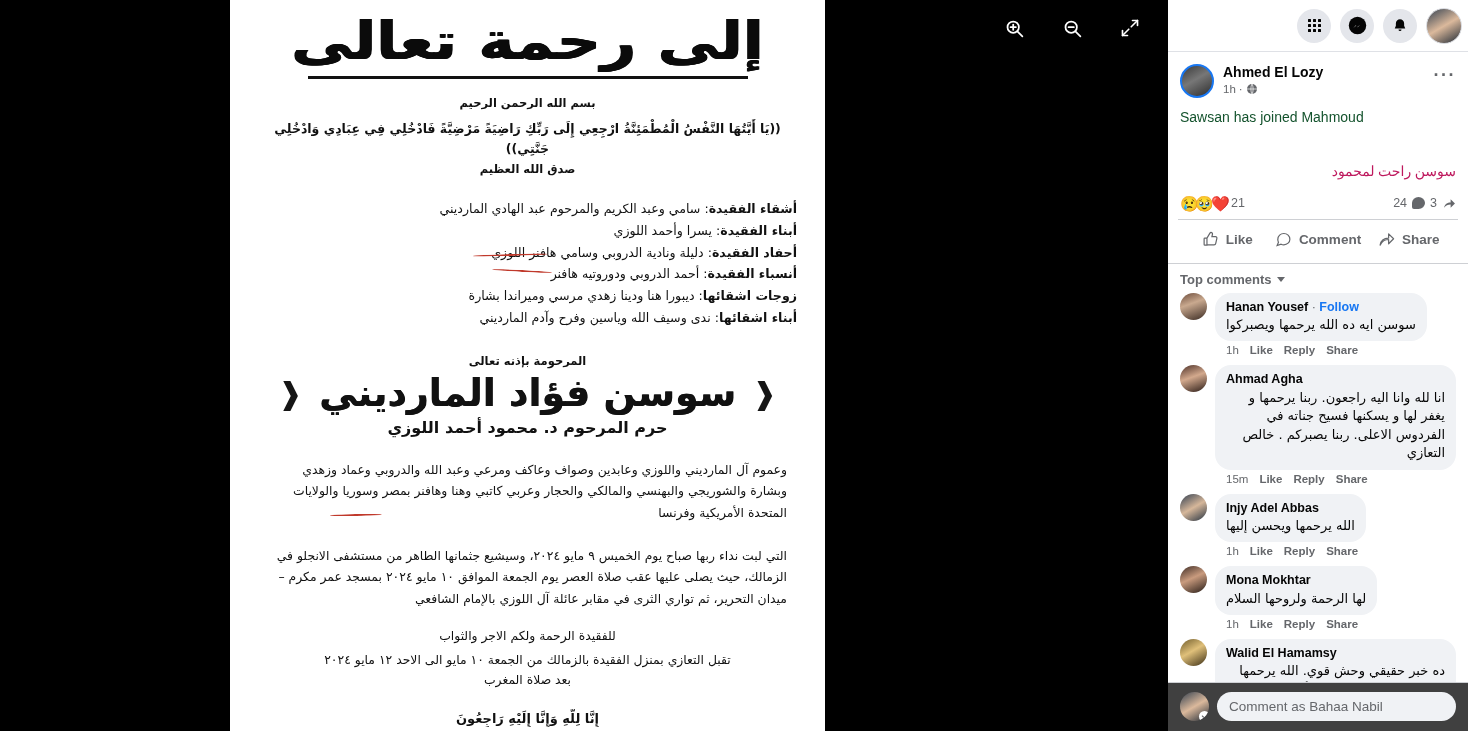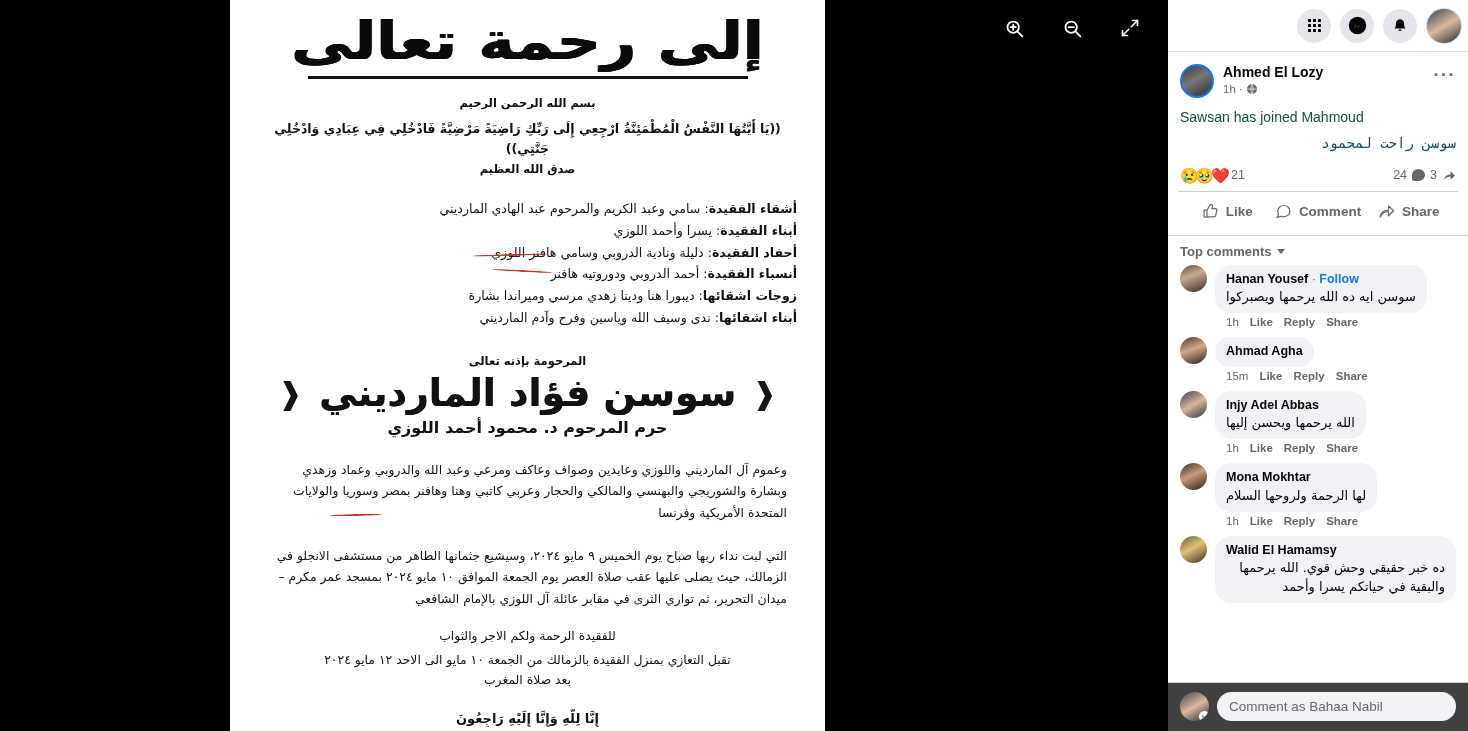--- a/index.html
+++ b/index.html
@@ -150,21 +150,21 @@
   .post-author { font-size: 14px; font-weight: 700; color: #050505; line-height: 1.25; }
   .post-sub { font-size: 11.5px; color: #65676b; display: flex; align-items: center; gap: 3px; margin-top: 1px; }
   .globe-icon { width: 12px; height: 12px; display: inline-block; }
   .post-more {
     position: absolute; right: 8px; top: 12px;
     color: #65676b; font-size: 18px; letter-spacing: 1.5px;
     line-height: 1; cursor: pointer; padding: 2px 4px; font-weight: 700;
   }
   .post-body { padding: 10px 12px 0 12px; }
   .post-text-en { font-size: 14px; color: #14532d; line-height: 1.35; }
-  .post-text-ar { font-size: 14px; color: #0c4a6e; line-height: 1.35; direction: rtl; text-align: right; margin-top: 8px; font-family: Liberation Mono, monospace; }
+  .post-text-ar { font-size: 14px; color: #be185d; line-height: 1.35; direction: rtl; text-align: right; margin-top: 36px; font-family: Liberation Serif, serif; }
 
   .reaction-row {
     display: flex; align-items: center; justify-content: space-between;
     padding: 14px 12px 8px 12px; font-size: 12.5px; color: #65676b;
   }
   .reacts { display: flex; align-items: center; gap: 4px; }
   .react-emojis { display: flex; align-items: center; }
   .react-emojis span { font-size: 15px; margin-right: -3px; line-height: 1; }
   .counts-right { display: flex; align-items: center; gap: 5px; }
   .bubble-ic { width: 13px; height: 12px; background: #65676b; border-radius: 50% 50% 50% 2px; display: inline-block; }
@@ -438,20 +438,21 @@
           </div>
         </div>
 
         <div class="comment">
           <div class="avatar c-avatar ph3"></div>
           <div class="c-main">
             <div class="c-bubble">
               <div class="c-name">
                 <span>Ahmad Agha</span>
               </div>
+              <div class="c-text ar">انا لله وانا اليه راجعون. ربنا يرحمها و يغفر لها و يسكنها فسيح جناته في الفردوس الاعلى. ربنا يصبركم . خالص التعازي</div>
             </div>
             <div class="c-actions">
               <span class="t">15m</span>
               <span class="a">Like</span>
               <span class="a">Reply</span>
               <span class="a">Share</span>
             </div>
           </div>
         </div>
 

